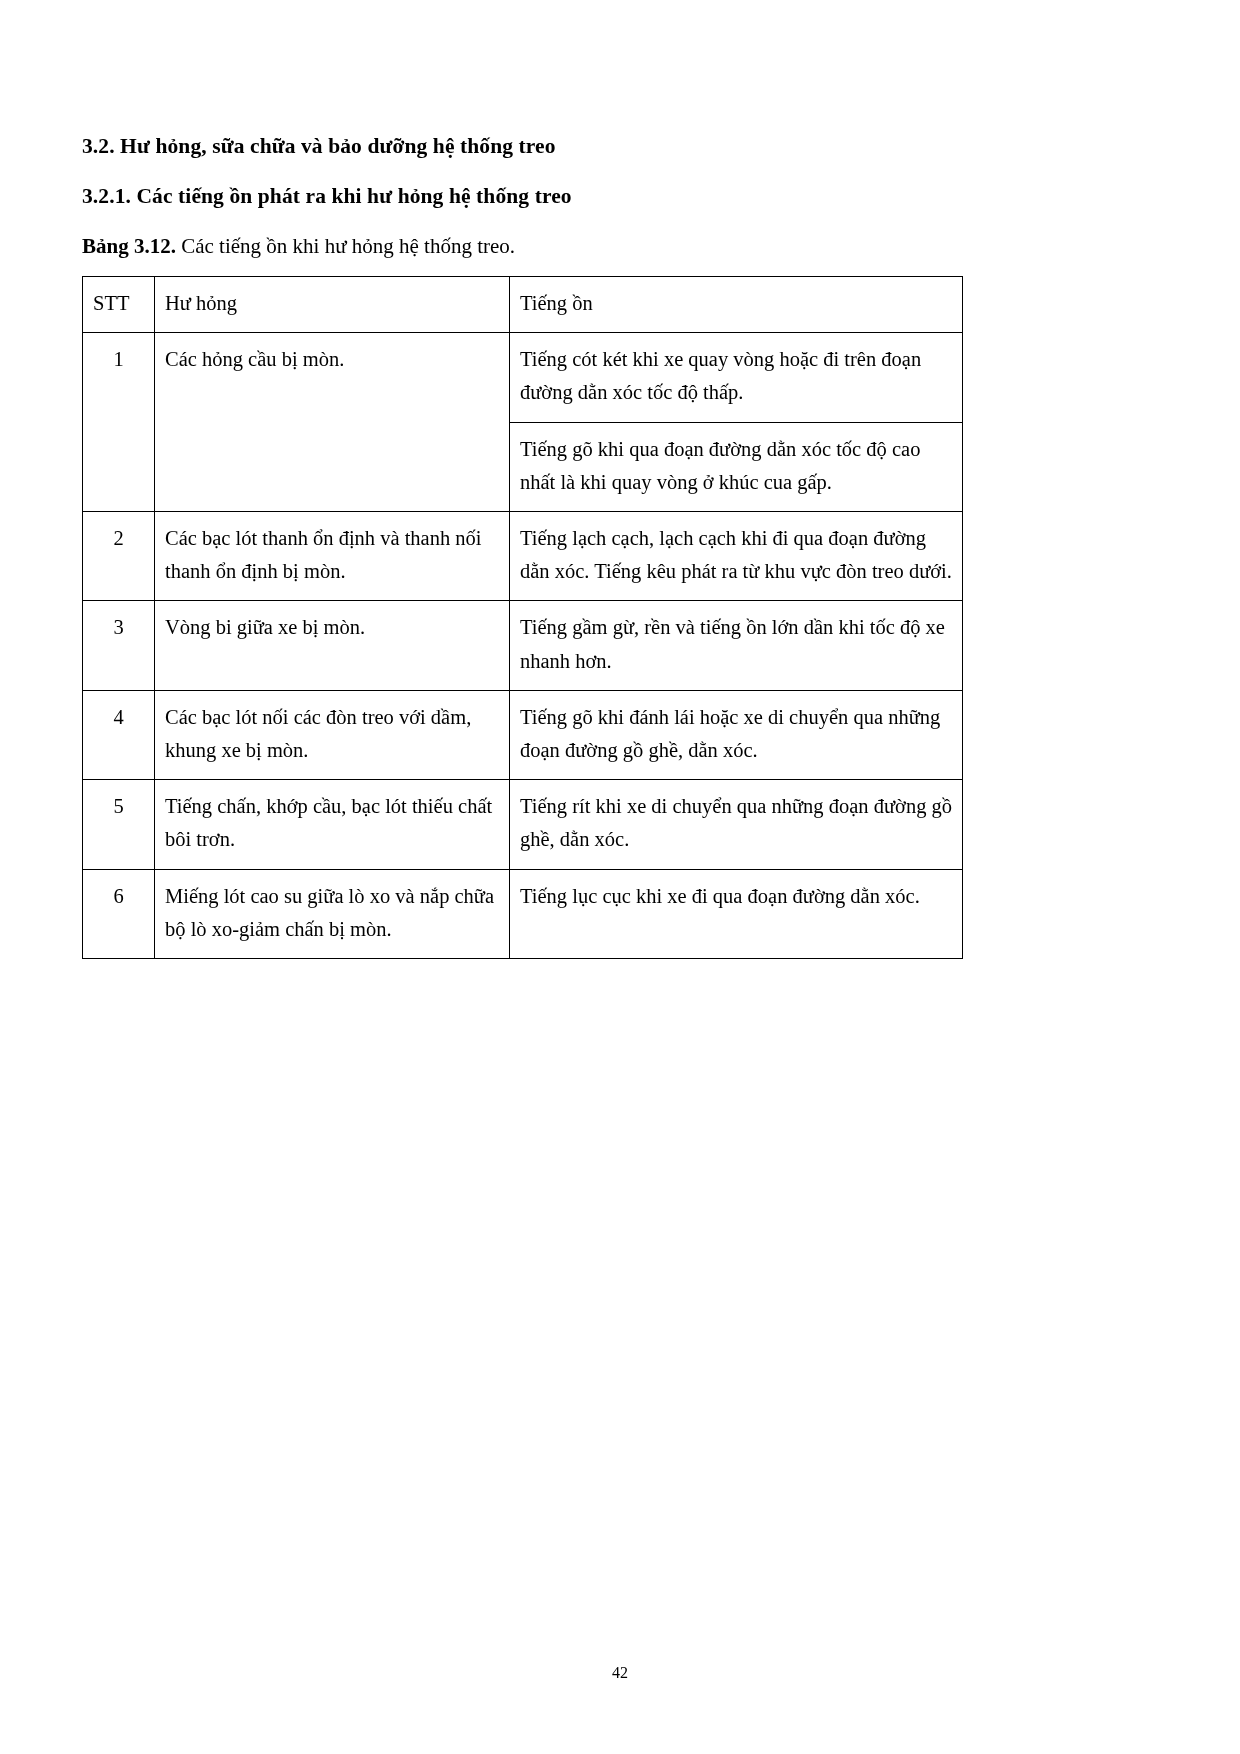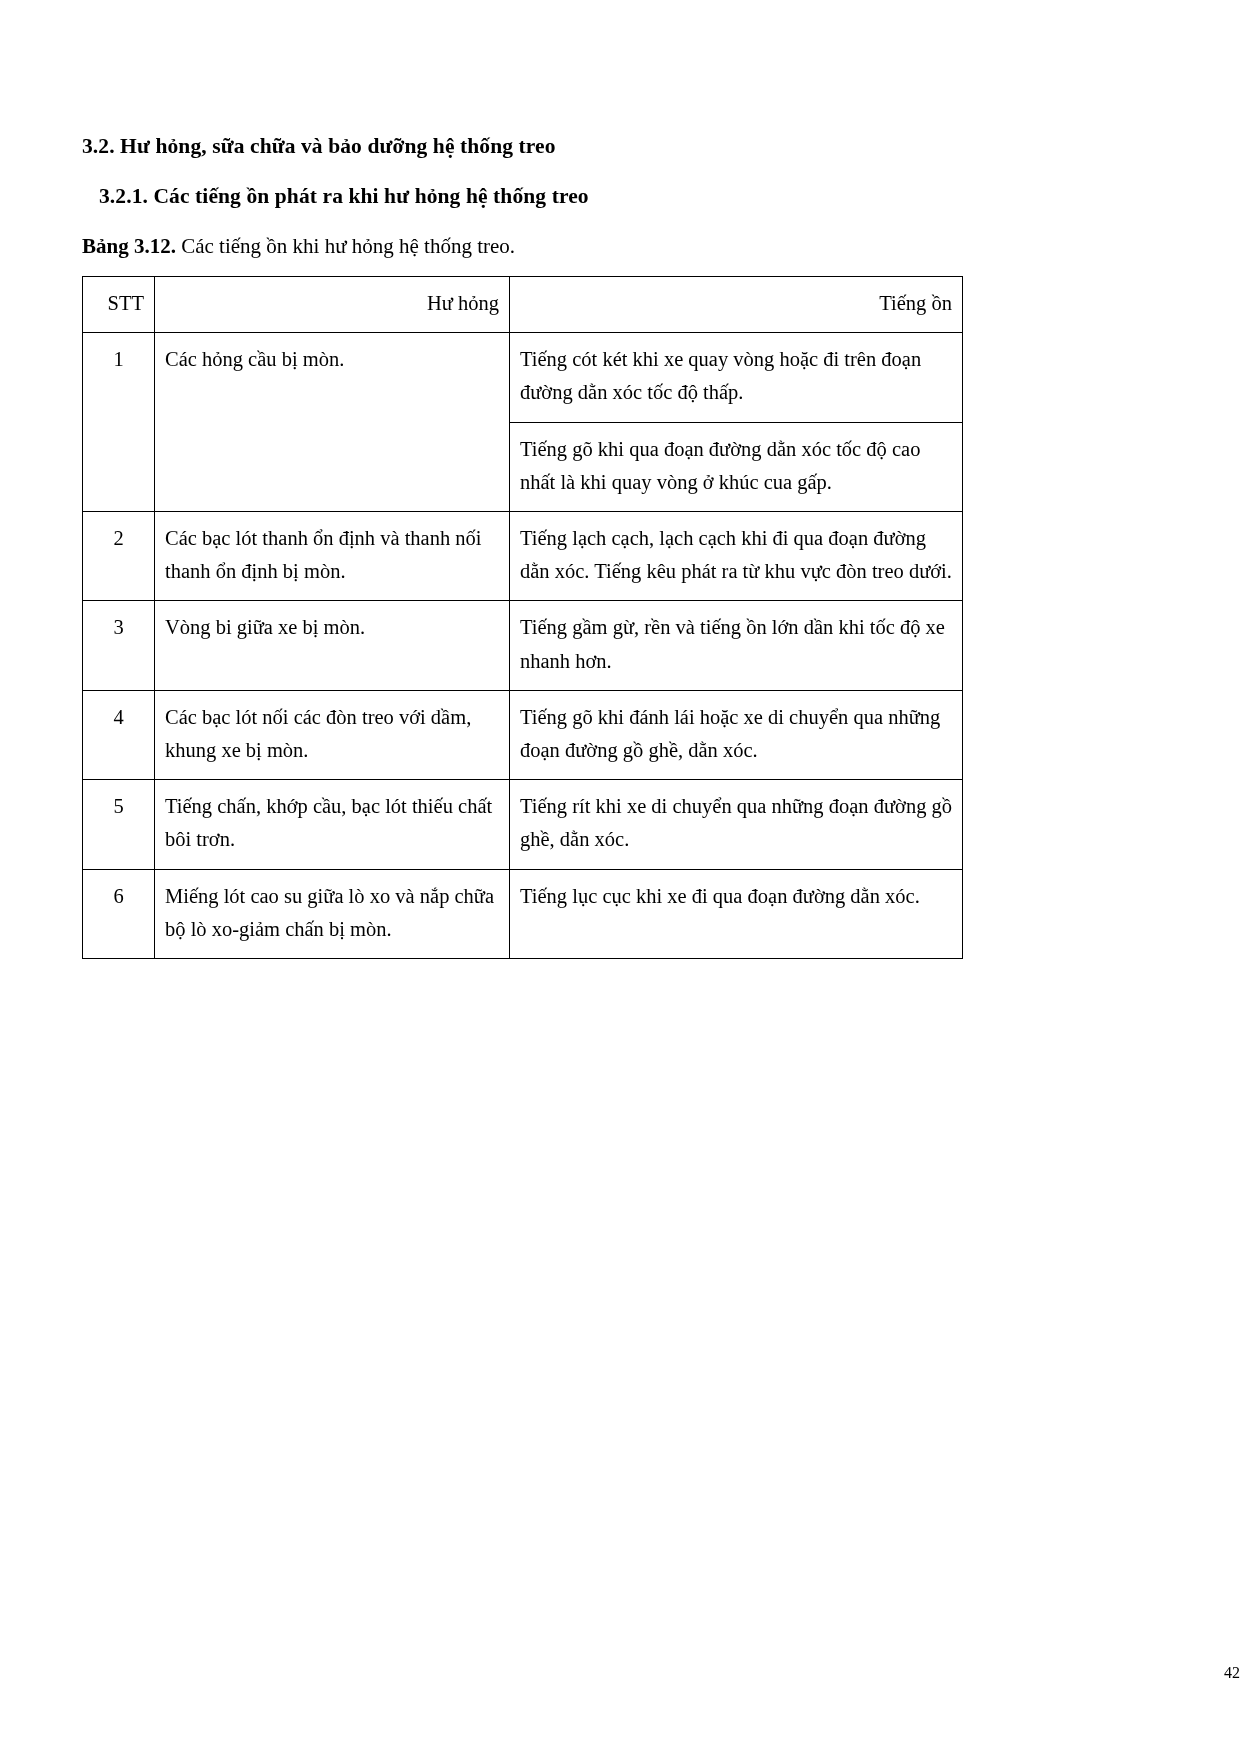--- a/index.html
+++ b/index.html
@@ -26,21 +26,21 @@
     font-weight: bold;
     font-size: 21.5px;
     line-height: 1.5;
     margin: 0 0 18px 0;
     letter-spacing: 0.1px;
   }
   .heading-2 {
     font-weight: bold;
     font-size: 21.5px;
     line-height: 1.5;
-    margin: 0 0 18px 17px;
+    margin: 0 0 18px 0;
     letter-spacing: 0.1px;
   }
   .caption {
     font-size: 21px;
     line-height: 1.5;
     margin: 0 0 14px 0;
   }
   .caption .caption-label {
     font-weight: bold;
   }
@@ -56,34 +56,34 @@
     font-size: 20.5px;
     line-height: 1.62;
     padding: 10px 10px 12px 10px;
     font-weight: normal;
   }
   col.c-stt { width: 72px; }
   col.c-fault { width: 355px; }
   col.c-noise { width: 453px; }
 
   th.h-stt, th.h-fault, th.h-noise {
-    text-align: right;
+    text-align: left;
     padding-top: 13px;
     padding-bottom: 14px;
     margin-top: 27px;
   }
   td.cell-stt {
     text-align: center;
   }
   .page-number {
     position: absolute;
     left: 0;
     right: 0;
     bottom: 72px;
-    text-align: right;
+    text-align: center;
     font-size: 16px;
     font-family: "Liberation Serif", serif;
   }
 </style>
 </head>
 <body>
 
 <div class="page">
 
   <h2 class="heading-1">3.2. Hư hỏng, sữa chữa và bảo dưỡng hệ thống treo</h2>

